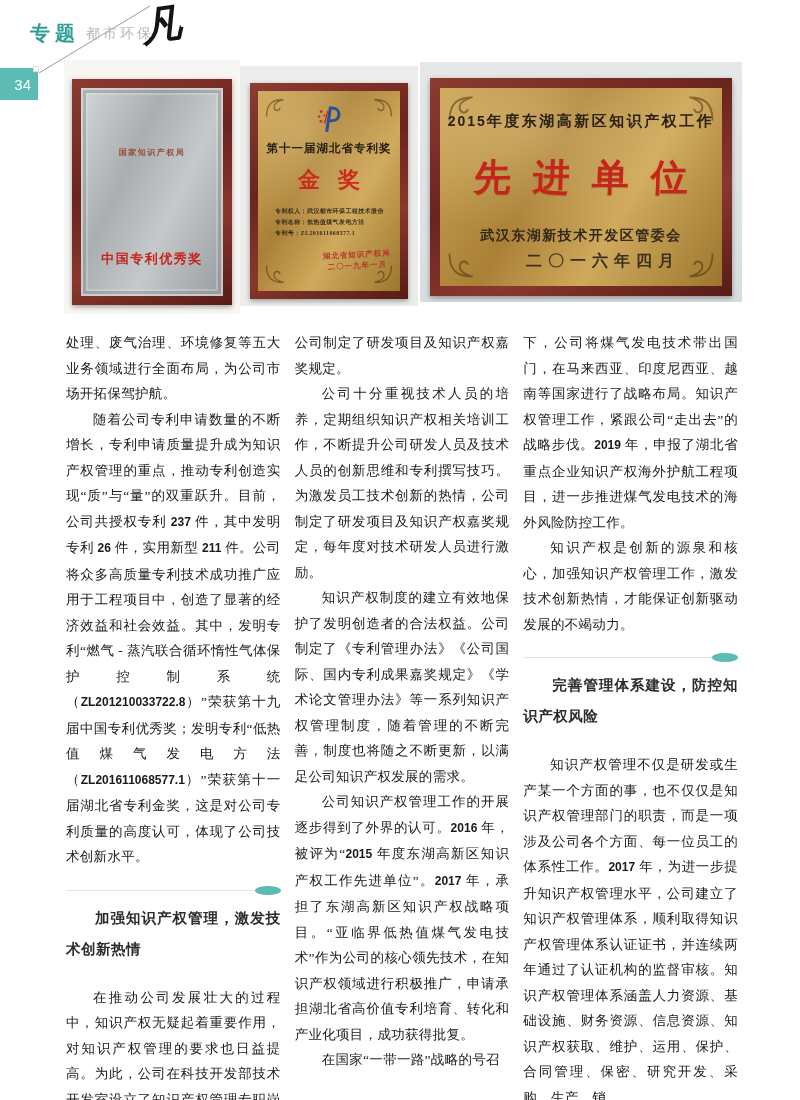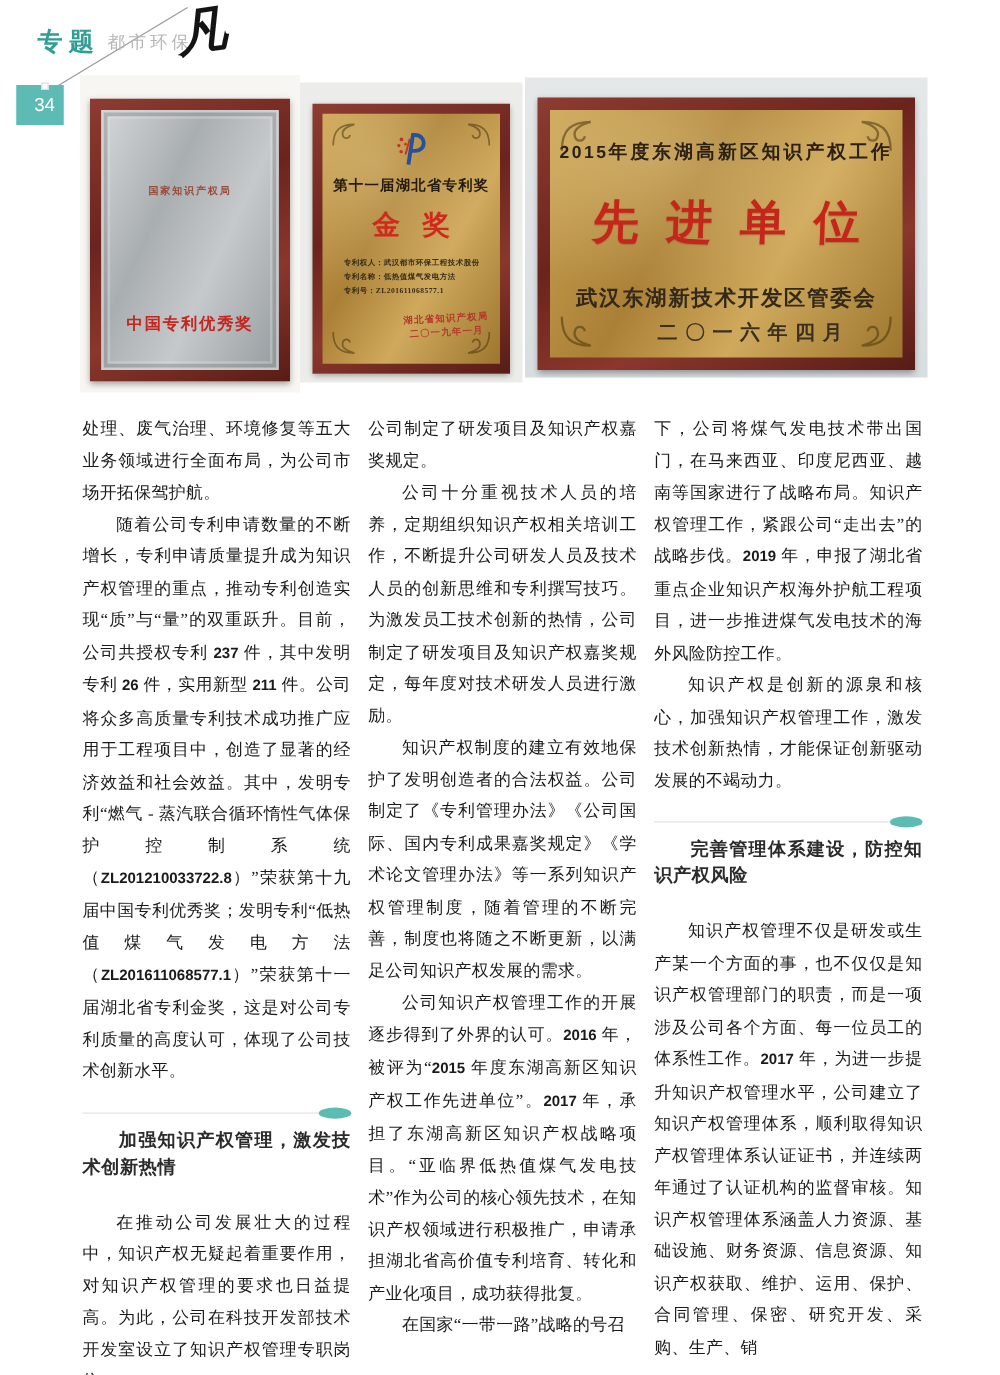--- a/index.html
+++ b/index.html
@@ -9,21 +9,21 @@
   
   .section-label{position:absolute;left:30px;top:20px;font-family:"Liberation Sans","DejaVu Sans",sans-serif;
     font-weight:700;font-size:20px;letter-spacing:5px;color:var(--accent-dark,#2f9e94);}
   .diag-line{position:absolute;left:0;top:0;pointer-events:none;}
   .magazine-name{position:absolute;left:86px;top:25px;font-family:"Liberation Sans","DejaVu Sans",sans-serif;
     font-size:14px;letter-spacing:3px;color:#b6b6b6;}
   .logo-glyph{position:absolute;left:141px;top:6px;font-size:40px;font-weight:700;font-style:italic;
     color:#141414;transform:rotate(-8deg);line-height:1;}
   .page-num-box{position:absolute;left:0;top:68px;width:38px;height:32px;background:var(--accent,#5cbcb4);
     color:#fff;font-family:"Liberation Sans","DejaVu Sans",sans-serif;font-size:15px;
-    display:flex;align-items:center;justify-content:flex-end;padding-right:7px;box-sizing:border-box;margin-left:13px;}
+    display:flex;align-items:center;justify-content:flex-end;padding-right:7px;box-sizing:border-box;}
   .corner-sq{position:absolute;left:33px;top:66px;width:6px;height:6px;background:#fff;border:1px solid #ddd;box-sizing:border-box;}
 
   
   .photo{position:absolute;display:flex;align-items:center;justify-content:center;}
   .photo1{left:64px;top:60px;width:176px;height:254px;background:#f7f6f3;}
   .photo2{left:240px;top:66px;width:178px;height:240px;background:#ecedea;}
   .photo3{left:420px;top:62px;width:322px;height:240px;background:linear-gradient(#e4e8e9,#d8dde0);}
   .plaque{box-sizing:border-box;box-shadow:0 2px 5px rgba(0,0,0,.35);margin-top:10px;}
   .frame{background:linear-gradient(155deg,#8d3c31,#6b241d 40%,#8a372c 68%,#571c16);}
   .plate{width:100%;height:100%;box-sizing:border-box;position:relative;overflow:hidden;}
@@ -54,37 +54,37 @@
   .p2-fields{width:100%;margin-top:11px;padding:0 9px;box-sizing:border-box;}
   .p2-field{font-size:6px;line-height:11px;color:#372e1d;font-weight:700;letter-spacing:.4px;white-space:nowrap;overflow:hidden;text-align:left;}
   .p2-stamp{position:absolute;right:9px;bottom:20px;text-align:center;color:#b5372b;font-weight:700;
     font-size:7.5px;line-height:11px;letter-spacing:1px;transform:rotate(-3deg);}
 
   .plq3{width:302px;height:218px;padding:10px;}
   .plq3 .plate-gold{text-align:center;}
   .p3-line1{margin-top:24px;font-size:15px;font-weight:700;letter-spacing:2.5px;color:#2b2114;}
   .p3-award{margin-top:22px;font-size:37px;font-weight:700;color:#c5251a;letter-spacing:22px;padding-left:22px;
     text-shadow:0 1px 1px rgba(90,20,10,.25);transform:skewX(-2deg);}
-  .p3-issuer{margin-top:24px;font-size:17px;font-weight:700;letter-spacing:1.5px;color:#33291a;}
+  .p3-issuer{margin-top:24px;font-size:14px;font-weight:700;letter-spacing:1.5px;color:#33291a;}
   .p3-date{margin-top:6px;font-size:16px;letter-spacing:6px;color:#3a3020;font-weight:700;padding-left:44px;}
   .swirl{position:absolute;color:rgba(72,52,14,.55);}
   .swirl svg{display:block;}
   .s-tl{left:6px;top:6px;}
   .s-tr{right:6px;top:6px;transform:scaleX(-1);}
   .s-bl{left:6px;bottom:6px;transform:scaleY(-1);}
   .s-br{right:6px;bottom:6px;transform:scale(-1,-1);}
 
   
   .columns{position:absolute;left:66px;top:330px;width:672px;display:flex;gap:14px;}
   .col{flex:1;min-width:0;}
   .bp{margin:0;font-size:13.5px;line-height:25.5px;text-align:justify;color:#1a1a1a;
     text-indent:2em;letter-spacing:.3px;overflow-wrap:anywhere;}
   .bp.noind{text-indent:0;}
   .h{margin:0 0 20px;font-family:"Liberation Sans","DejaVu Sans",sans-serif;font-weight:700;
-    font-size:14.5px;line-height:21px;color:#2b2b2b;text-indent:2em;text-align:justify;letter-spacing:.5px;}
+    font-size:14.5px;line-height:31px;color:#2b2b2b;text-indent:2em;text-align:justify;letter-spacing:.5px;}
   .divider{margin:20px 0 12px;border-top:1px solid #e3e3e3;position:relative;height:0;}
   .pill{position:absolute;right:0;top:-5px;width:26px;height:9px;border-radius:50%;background:var(--accent,#5cbcb4);}
   .col .num{font-family:"Liberation Sans","DejaVu Sans",sans-serif;font-weight:700;font-size:12px;letter-spacing:0;}
   .plq3 .num{font-family:"Liberation Sans","DejaVu Sans",sans-serif;font-size:14px;letter-spacing:2px;}
 </style>
 </head>
 <body>
 
 <div class="page">
 

